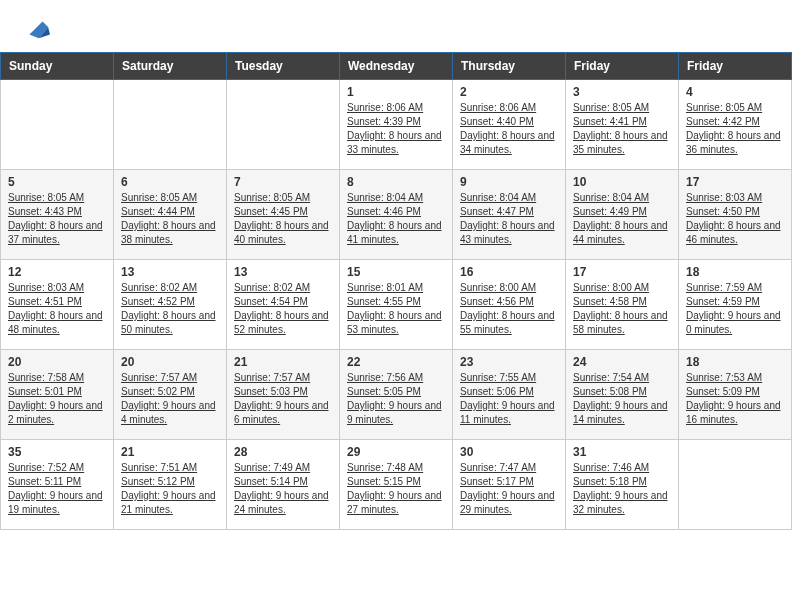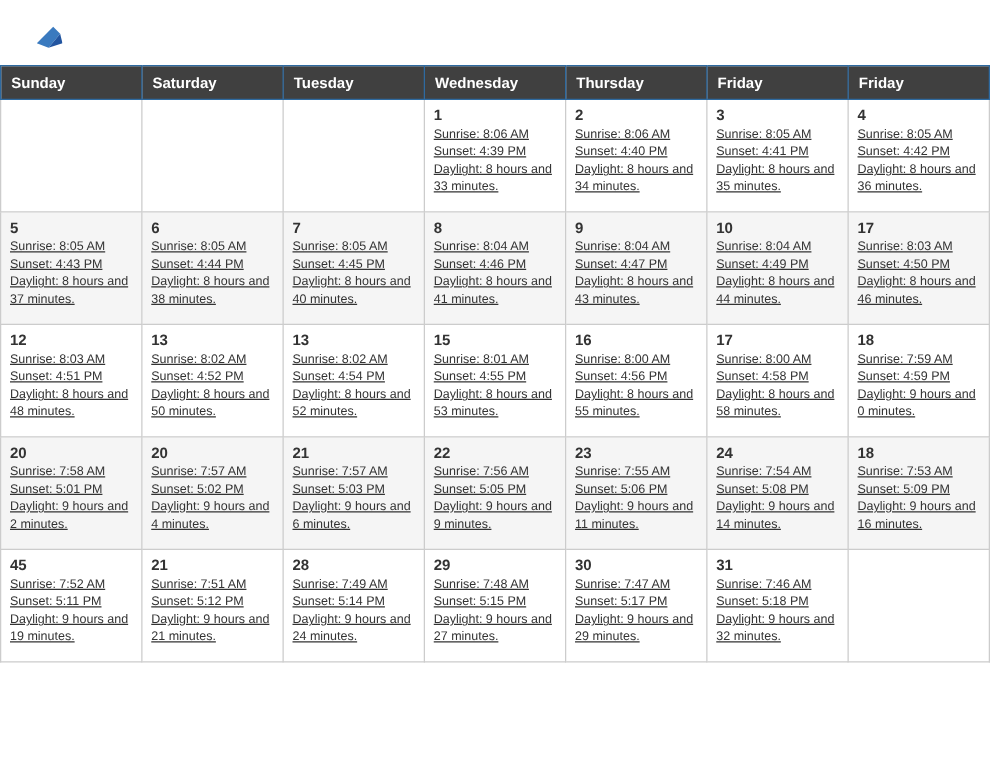--- a/index.html
+++ b/index.html
@@ -234,21 +234,21 @@
             <span class="day-number">24</span>
             <div class="day-info">Sunrise: 7:54 AM<br>Sunset: 5:08 PM<br>Daylight: 9 hours and 14 minutes.</div>
           </td>
           <td>
             <span class="day-number">18</span>
             <div class="day-info">Sunrise: 7:53 AM<br>Sunset: 5:09 PM<br>Daylight: 9 hours and 16 minutes.</div>
           </td>
         </tr>
         <tr>
           <td>
-            <span class="day-number">45</span>
+            <span class="day-number">35</span>
             <div class="day-info">Sunrise: 7:52 AM<br>Sunset: 5:11 PM<br>Daylight: 9 hours and 19 minutes.</div>
           </td>
           <td>
             <span class="day-number">21</span>
             <div class="day-info">Sunrise: 7:51 AM<br>Sunset: 5:12 PM<br>Daylight: 9 hours and 21 minutes.</div>
           </td>
           <td>
             <span class="day-number">28</span>
             <div class="day-info">Sunrise: 7:49 AM<br>Sunset: 5:14 PM<br>Daylight: 9 hours and 24 minutes.</div>
           </td>

